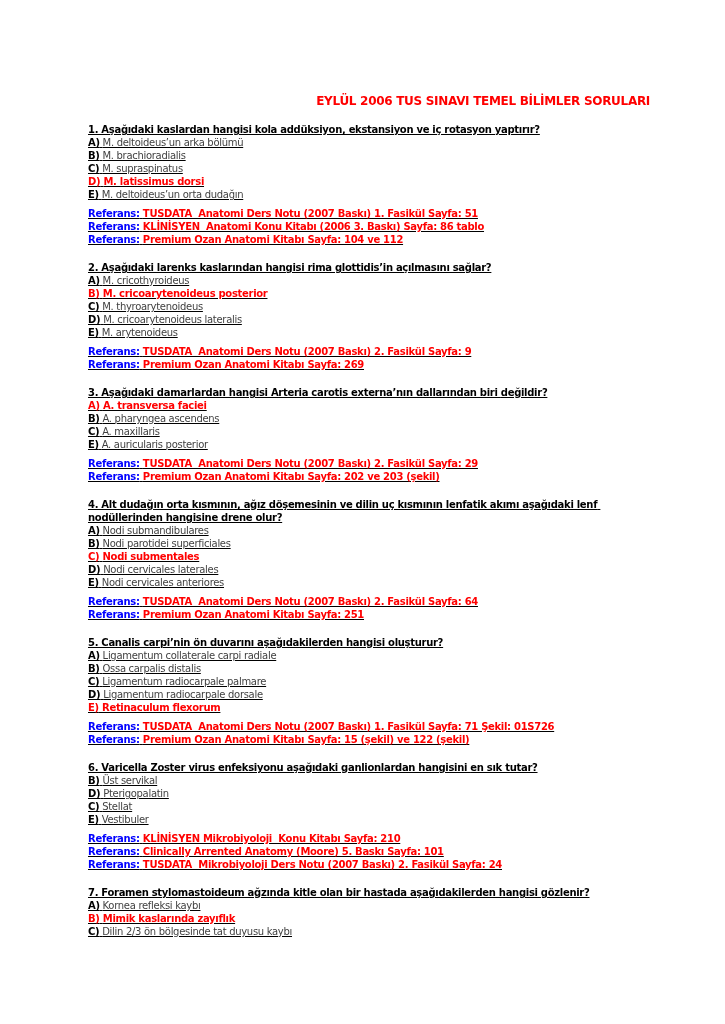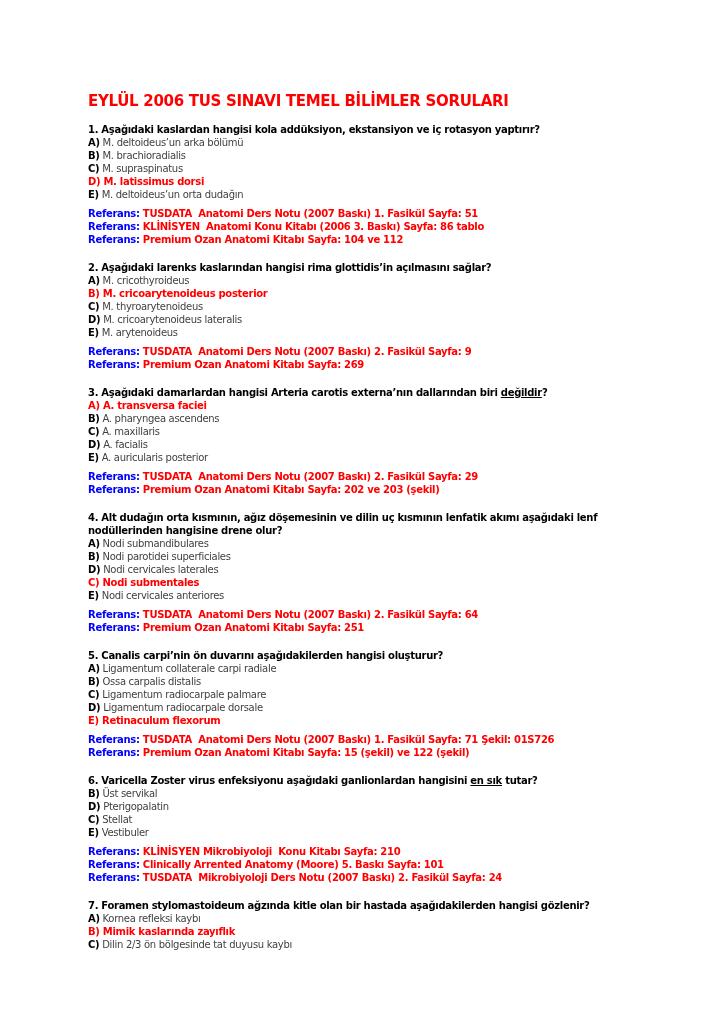--- a/index.html
+++ b/index.html
@@ -18,28 +18,28 @@
   .content {
     position: absolute;
     left: 88px;
     top: 95px;
     width: 562px;
     font-size: 10px;
     line-height: 13px;
     letter-spacing: -0.3px;
   }
   .doc-title {
-    font-size: 15px;
+    font-size: 12px;
     font-weight: bold;
     color: #ff0000;
-    text-align: left;
+    text-align: right;
     margin: 0 0 13px 0;
     white-space: nowrap;
   }
-  .q-block { margin: 15px 0 6px 0; }
+  .q-block { margin: 15px 0 6px 0; text-decoration: underline; }
   .q-text {
     margin: 0;
     font-weight: bold;
     color: #000000;
     white-space: pre-wrap;
   }
   .q-text u { text-decoration: underline; }
   .options { margin: 0 0 6px 0; }
   .opt {
     margin: 0;
@@ -104,36 +104,35 @@
             <p class="ref"><span class="ref-label">Referans:</span> <span class="ref-text">Premium Ozan Anatomi Kitabı Sayfa: 269</span></p>
           </div>
   </section>
 
   <section class="q-block">
     <p class="q-text">3. Aşağıdaki damarlardan hangisi Arteria carotis externa’nın dallarından biri <u>değildir</u>?</p>
     <div class="options">
             <p class="opt correct"><span class="letter">A)</span> <span class="opt-text">A. transversa faciei</span></p>
             <p class="opt"><span class="letter">B)</span> <span class="opt-text">A. pharyngea ascendens</span></p>
             <p class="opt"><span class="letter">C)</span> <span class="opt-text">A. maxillaris</span></p>
-            <p class="opt"><span class="letter">D)</span> <span class="opt-text">A. facialis</span></p>
             <p class="opt"><span class="letter">E)</span> <span class="opt-text">A. auricularis posterior</span></p>
           </div>
     <div class="refs">
             <p class="ref"><span class="ref-label">Referans:</span> <span class="ref-text">TUSDATA  Anatomi Ders Notu (2007 Baskı) 2. Fasikül Sayfa: 29</span></p>
             <p class="ref"><span class="ref-label">Referans:</span> <span class="ref-text">Premium Ozan Anatomi Kitabı Sayfa: 202 ve 203 (şekil)</span></p>
           </div>
   </section>
 
   <section class="q-block">
     <p class="q-text">4. Alt dudağın orta kısmının, ağız döşemesinin ve dilin uç kısmının lenfatik akımı aşağıdaki lenf nodüllerinden hangisine drene olur?</p>
     <div class="options">
             <p class="opt"><span class="letter">A)</span> <span class="opt-text">Nodi submandibulares</span></p>
             <p class="opt"><span class="letter">B)</span> <span class="opt-text">Nodi parotidei superficiales</span></p>
+            <p class="opt correct"><span class="letter">C)</span> <span class="opt-text">Nodi submentales</span></p>
             <p class="opt"><span class="letter">D)</span> <span class="opt-text">Nodi cervicales laterales</span></p>
-            <p class="opt correct"><span class="letter">C)</span> <span class="opt-text">Nodi submentales</span></p>
             <p class="opt"><span class="letter">E)</span> <span class="opt-text">Nodi cervicales anteriores</span></p>
           </div>
     <div class="refs">
             <p class="ref"><span class="ref-label">Referans:</span> <span class="ref-text">TUSDATA  Anatomi Ders Notu (2007 Baskı) 2. Fasikül Sayfa: 64</span></p>
             <p class="ref"><span class="ref-label">Referans:</span> <span class="ref-text">Premium Ozan Anatomi Kitabı Sayfa: 251</span></p>
           </div>
   </section>
 
   <section class="q-block">
     <p class="q-text">5. Canalis carpi’nin ön duvarını aşağıdakilerden hangisi oluşturur?</p>

